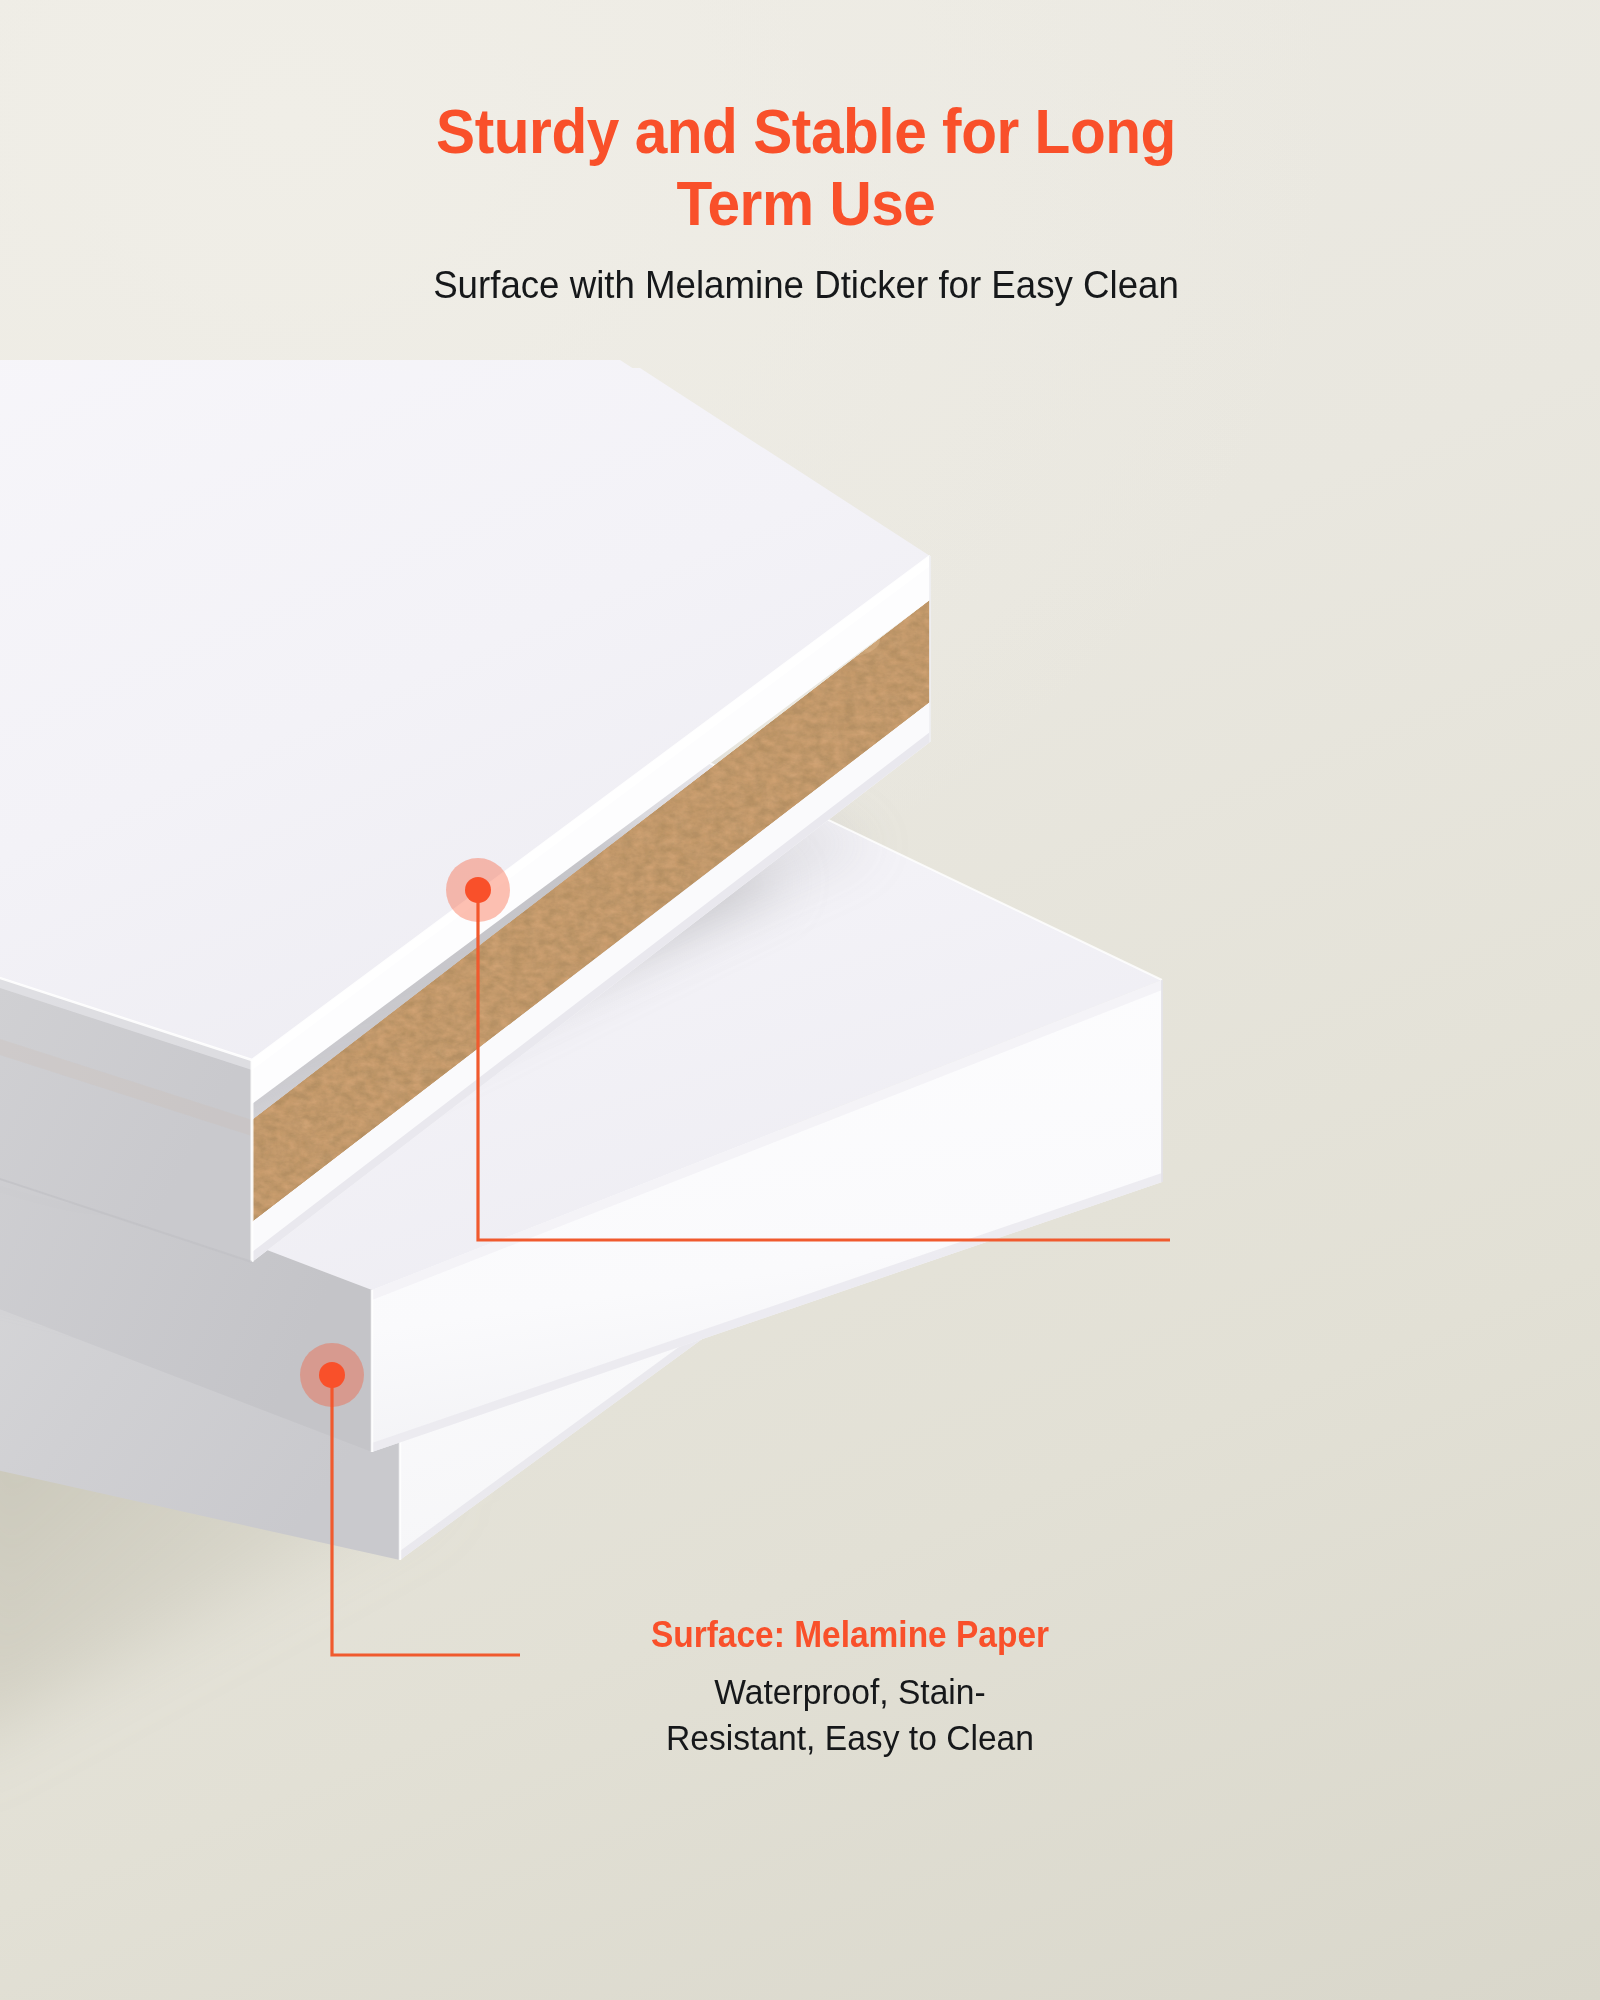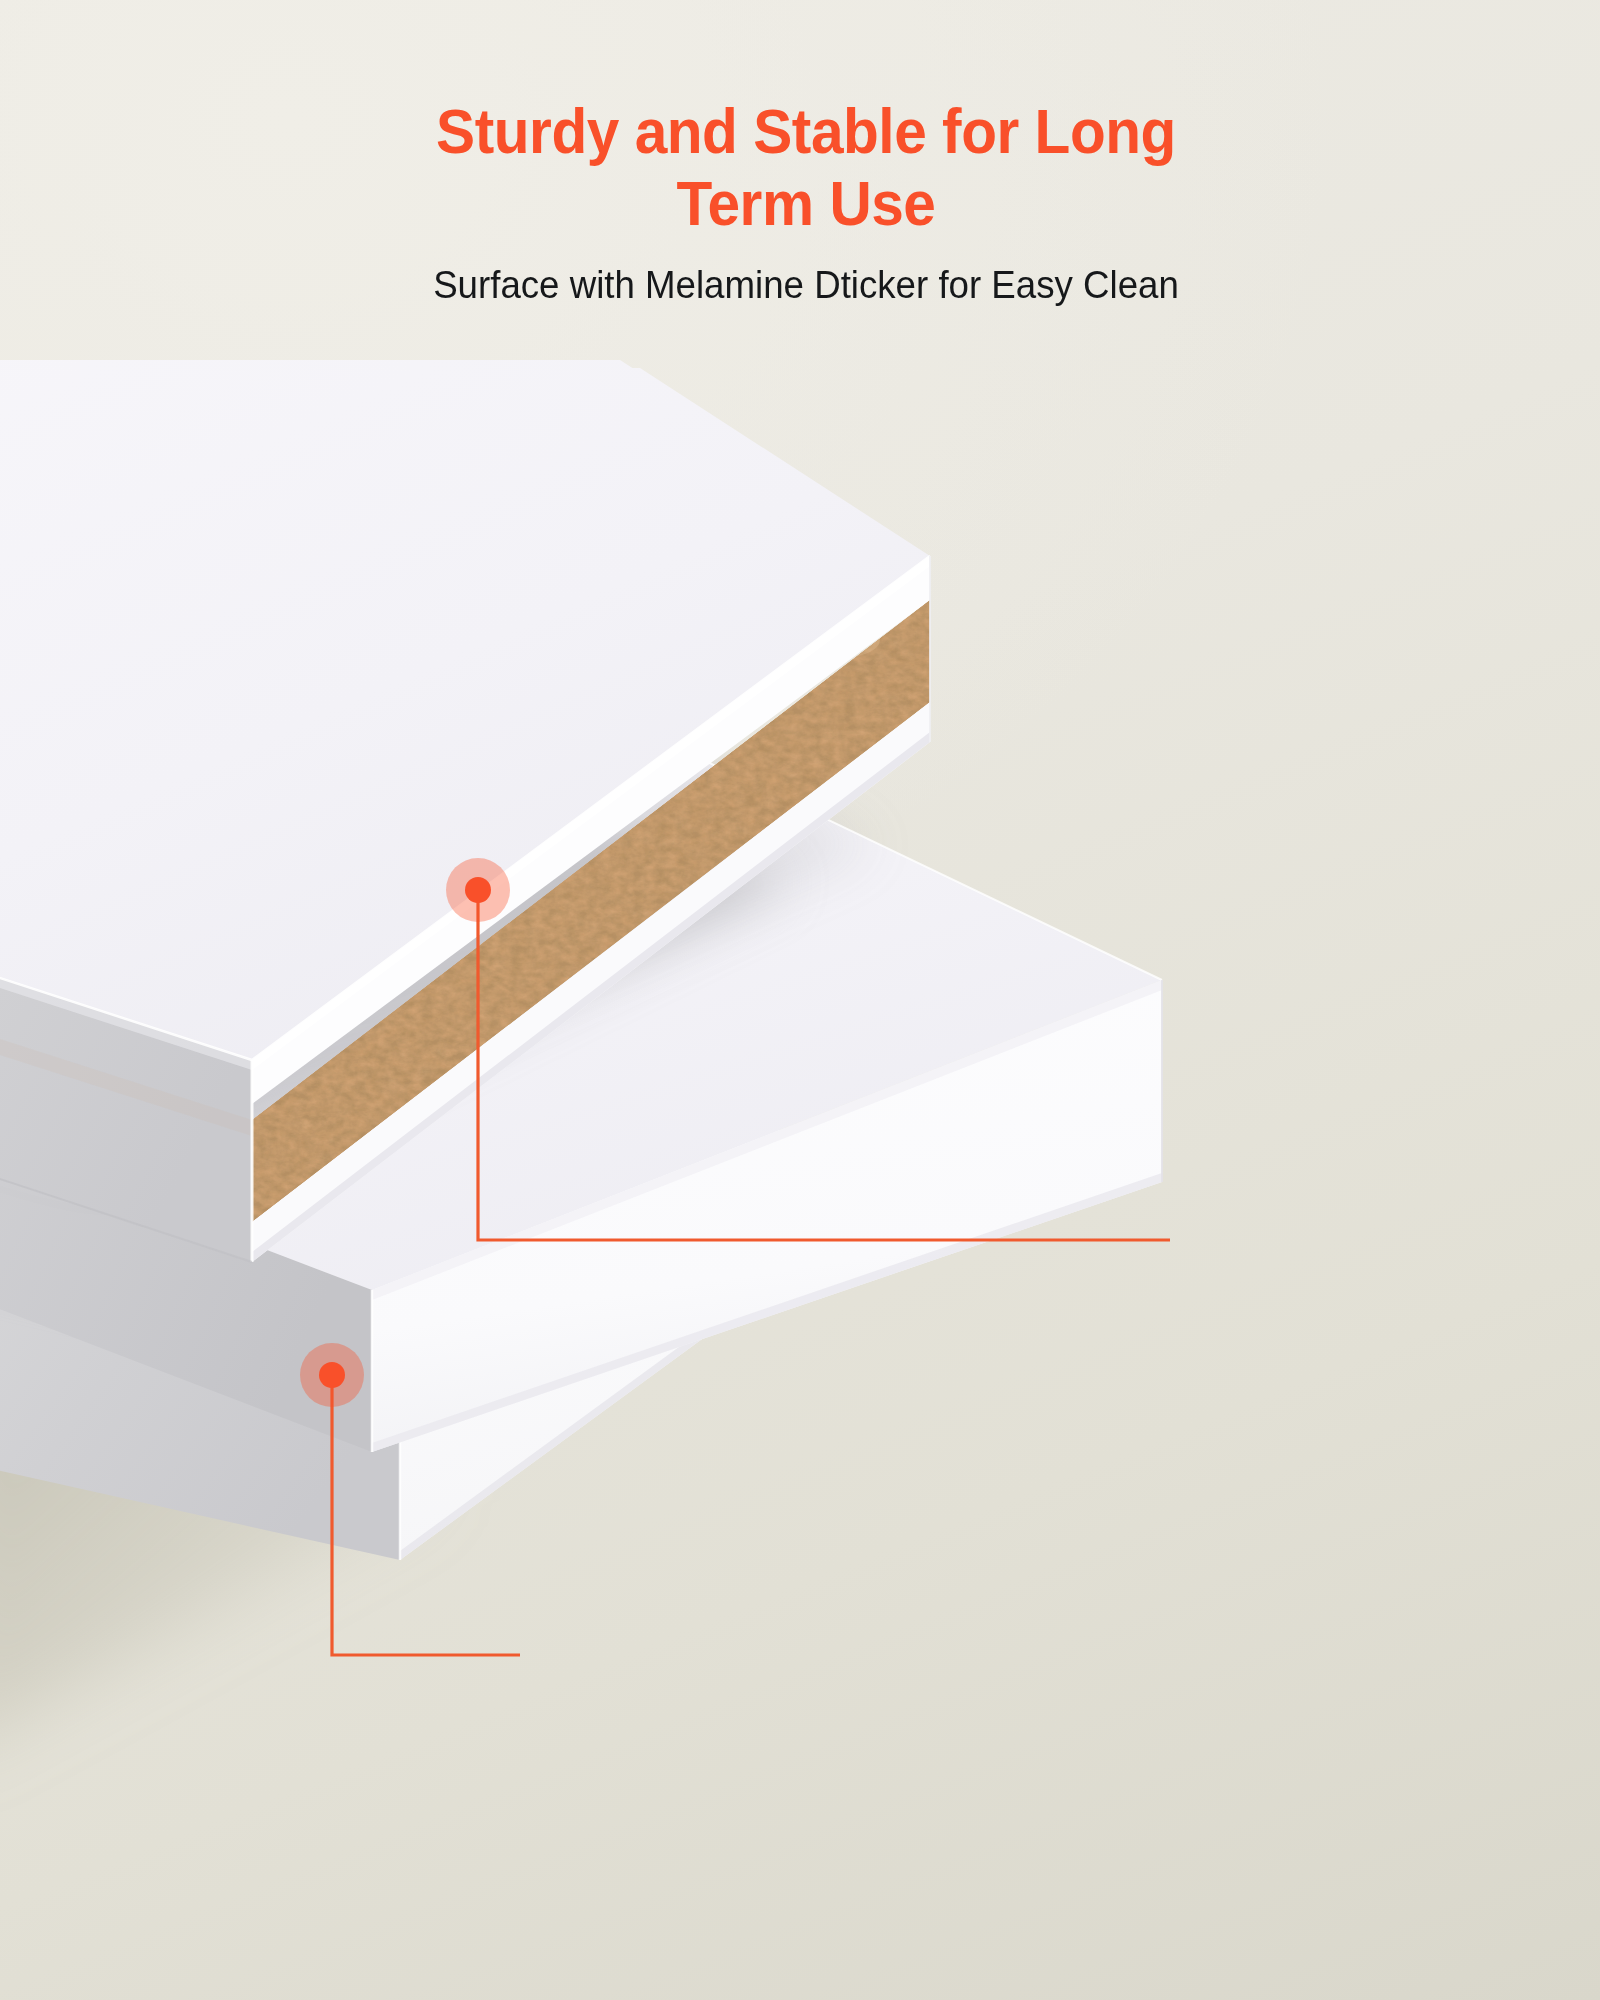--- a/index.html
+++ b/index.html
@@ -281,14 +281,21 @@
 
   <div class="header">
     <h1 class="title">
       <span>Sturdy and Stable for Long</span><br>
       <span>Term Use</span>
     </h1>
     <p class="subtitle">Surface with Melamine Dticker for Easy Clean</p>
   </div>
 
 
+  <div class="callout" id="callout-surface">
+    <div class="label">Surface: Melamine Paper</div>
+    <div class="desc">
+      <span>Waterproof, Stain-</span><br>
+      <span>Resistant, Easy to Clean</span>
+    </div>
+  </div>
 
 </div>
 
 </body></html>

